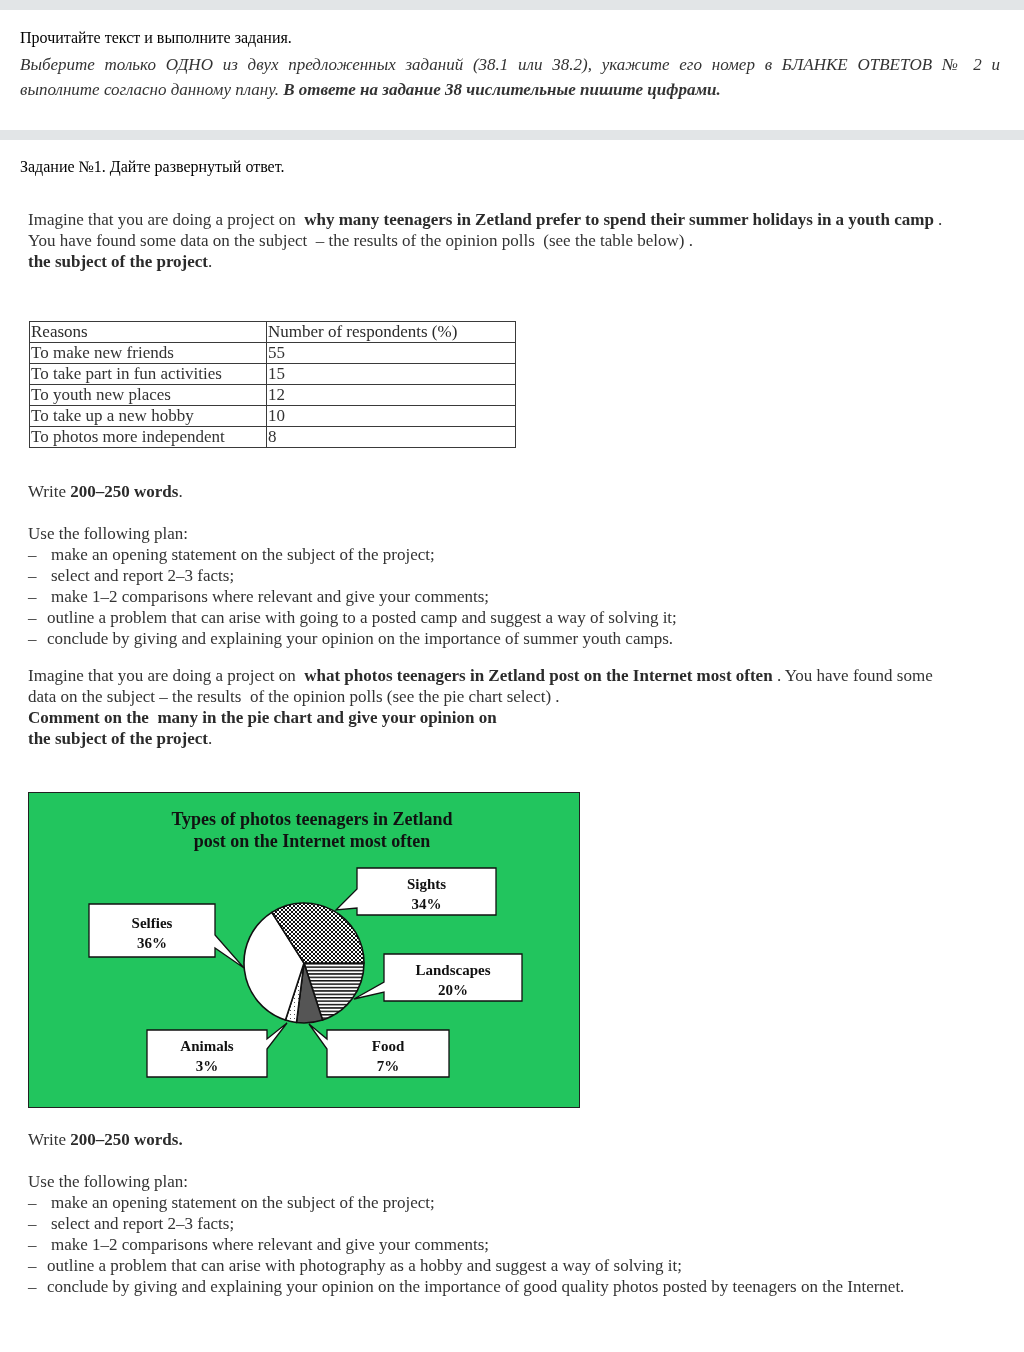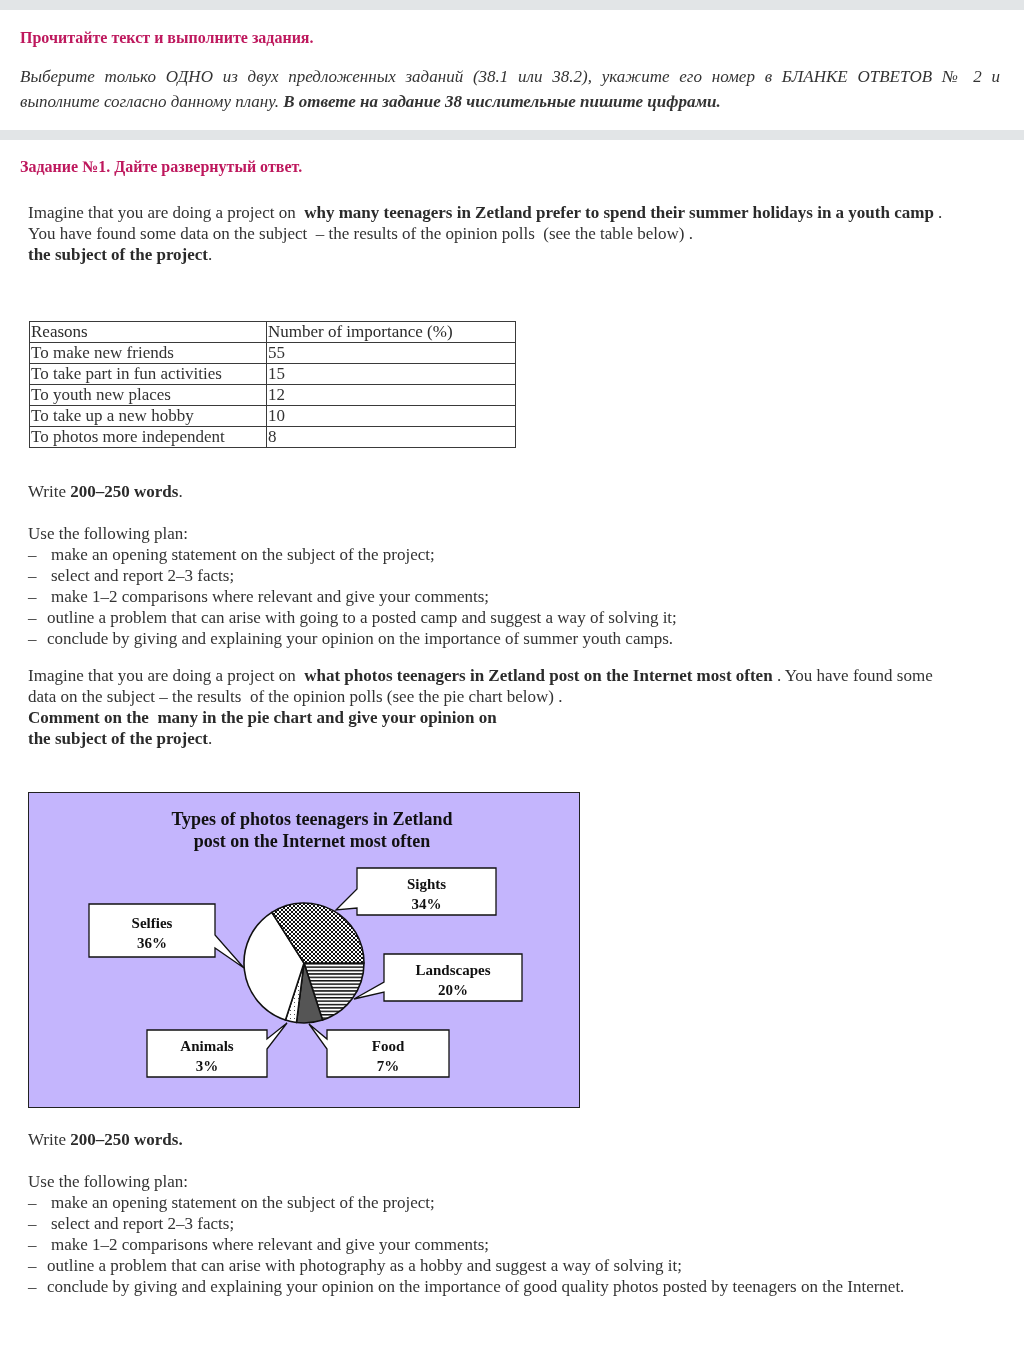--- a/index.html
+++ b/index.html
@@ -2,61 +2,61 @@
 <html><head>
 <meta charset="utf-8">
 <style>
   html, body { margin:0; padding:0; background:#ffffff; }
   body {
     position:relative; width:1024px; height:1352px; overflow:hidden;
     font-family:"Liberation Serif", serif; color:#333333;
   }
   .bar { position:absolute; left:0; width:1024px; height:10px; background:#e2e5e7; }
   .abs { position:absolute; }
-  .h-bold { font-weight:bold; font-size:16px; line-height:20px; color:#be185d; white-space:nowrap; }
+  .h-bold { font-weight:normal; font-size:16px; line-height:20px; color:#000000; white-space:nowrap; }
   .instr { font-style:italic; font-size:17px; line-height:25px; color:#333; width:980px; }
   .instr .jl { text-align:justify; text-align-last:justify; white-space:normal; }
   .instr .l2 { white-space:nowrap; }
   .para { font-size:17px; line-height:21px; color:#333; }
   .para .line { white-space:pre; height:21px; }
   .para b { font-weight:bold; color:#2b2b2b; }
   .tbl { position:absolute; left:29px; top:321px; border-collapse:collapse; font-size:17px; color:#333; }
   .tbl th, .tbl td { border:1.5px solid #3a3a3a; height:20px; line-height:20px; padding:0 2px 0 1px; text-align:left; white-space:nowrap; }
   .tbl th { font-weight:normal; color:#2b2b2b; }
   .tbl .c1 { width:233px; }
   .tbl .c2 { width:245px; }
   .plan-item { display:flex; white-space:pre; height:21px; }
   .plan-item .dash { display:inline-block; width:23px; }
   .plan-item:nth-child(n+4) .dash { width:19px; }
-  .chart-box { position:absolute; left:28px; top:792px; width:550px; height:314px; border:1.5px solid #222; background:#c4b5fd; }
+  .chart-box { position:absolute; left:28px; top:792px; width:550px; height:314px; border:1.5px solid #222; background:#22c55e; }
   .chart-box svg { display:block; }
 </style>
 </head>
 <body>
 
 <div class="bar" style="top:0"></div>
 <div class="abs h-bold" style="left:20px; top:28px;">Прочитайте текст и выполните задания.</div>
-<div class="abs instr" style="left:20px; top:64px;">
+<div class="abs instr" style="left:20px; top:52px;">
   <div class="jl">Выберите только ОДНО из двух предложенных заданий (38.1 или 38.2), укажите его номер в БЛАНКЕ ОТВЕТОВ № 2 и</div>
   <div class="l2"><span>выполните согласно данному плану. </span><b>В ответе на задание 38 числительные пишите цифрами.</b></div>
 </div>
 <div class="bar" style="top:130px"></div>
 <div class="abs h-bold" style="left:20px; top:157px;">Задание №1. Дайте развернутый ответ.</div>
 
-<div class="abs para" style="left:28px; top:202px;">
+<div class="abs para" style="left:28px; top:209px;">
   <div class="line"><span>Imagine that you are doing a project on  </span><b>why many teenagers in Zetland prefer to spend their summer holidays in a youth camp</b><span> .</span></div>
   <div class="line">You have found some data on the subject  – the results of the opinion polls  (see the table below) .</div>
   <div class="line"><b>the subject of the project</b><span>.</span></div>
 </div>
 
 <table class="tbl">
   <tbody>
       <tr>
     <th class="c1">Reasons</th>
-    <th class="c2">Number of importance  (%)</th>
+    <th class="c2">Number of respondents  (%)</th>
   </tr>
   <tr>
         <td>To make new friends</td>
         <td>55</td>
       </tr>
   <tr>
         <td>To take part in fun activities</td>
         <td>15</td>
       </tr>
   <tr>
@@ -82,21 +82,21 @@
     <div class="plan-item"><span class="dash">–</span><span>make an opening statement on the subject of the project;</span></div>
     <div class="plan-item"><span class="dash">–</span><span>select and report 2–3 facts;</span></div>
     <div class="plan-item"><span class="dash">–</span><span>make 1–2 comparisons where relevant and give your comments;</span></div>
     <div class="plan-item"><span class="dash">–</span><span>outline a problem that can arise with going to a posted camp and suggest a way of solving it;</span></div>
     <div class="plan-item"><span class="dash">–</span><span>conclude by giving and explaining your opinion on the importance of summer youth camps.</span></div>
   </div>
 </div>
 
 <div class="abs para" style="left:28px; top:665px;">
   <div class="line"><span>Imagine that you are doing a project on  </span><b>what photos teenagers in Zetland post on the Internet most often</b><span> . You have found some</span></div>
-  <div class="line">data on the subject – the results  of the opinion polls (see the pie chart below) .</div>
+  <div class="line">data on the subject – the results  of the opinion polls (see the pie chart select) .</div>
   <div class="line"><b>Comment on the  many in the pie chart and give your opinion on</b></div>
   <div class="line"><b>the subject of the project</b><span>.</span></div>
 </div>
 
 <div class="chart-box">
   <svg id="pie-svg" width="550" height="314" viewBox="0 0 550 314">
     <defs>
       <pattern id="pat-checker" width="4" height="4" patternUnits="userSpaceOnUse">
         <rect width="4" height="4" fill="#ffffff"></rect>
         <rect x="0" y="0" width="2" height="2" fill="#111"></rect>

